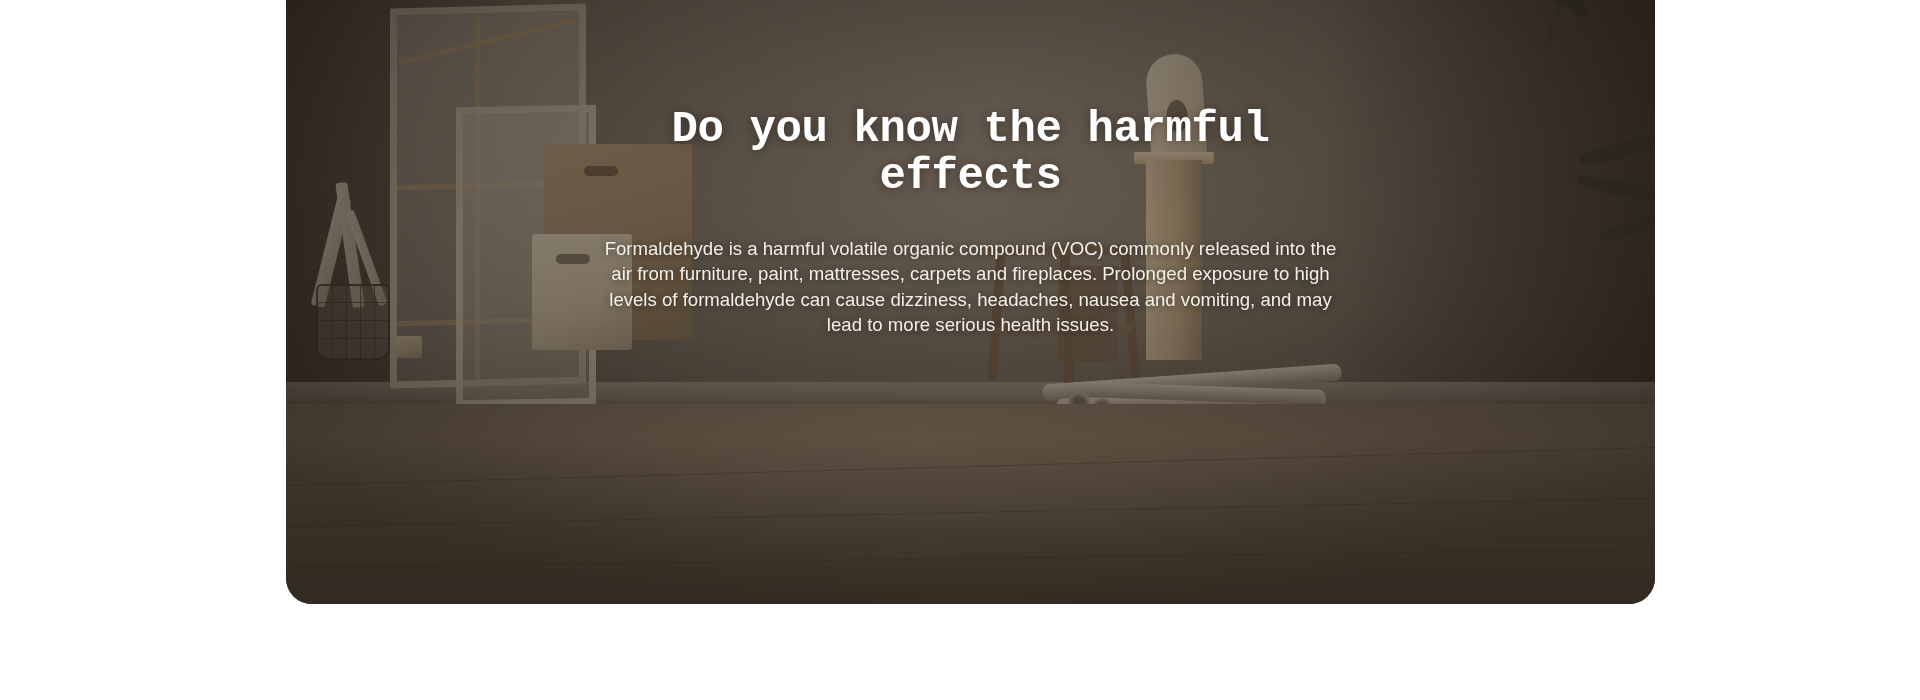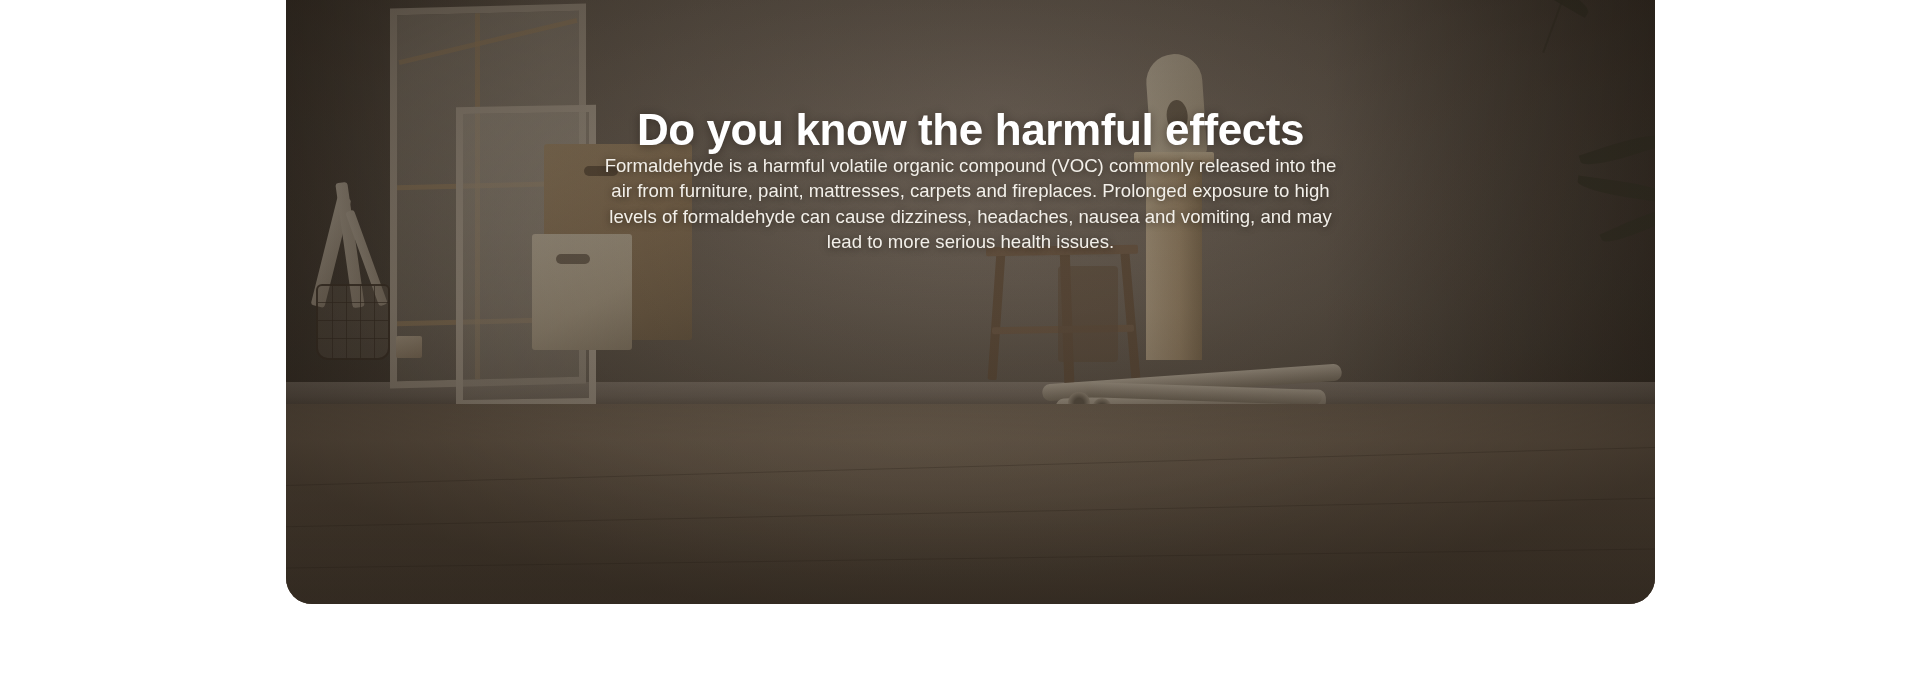--- a/index.html
+++ b/index.html
@@ -209,24 +209,26 @@
   }
 
   .hero-title {
     width: 760px;
     color: #ffffff;
     font-size: 44px;
     line-height: 1.07;
     font-weight: 700;
     letter-spacing: -0.4px;
     text-shadow: 0 1px 10px rgba(20,14,8,.45);
+    font-family: Liberation Mono, monospace;
   }
 
   .hero-paragraph {
     width: 740px;
+    margin-top: 36px;
     color: #f2efe9;
     font-size: 18.6px;
     line-height: 1.36;
     font-weight: 400;
     text-shadow: 0 1px 7px rgba(20,14,8,.55);
   }
 </style>
 </head>
 <body>
 

